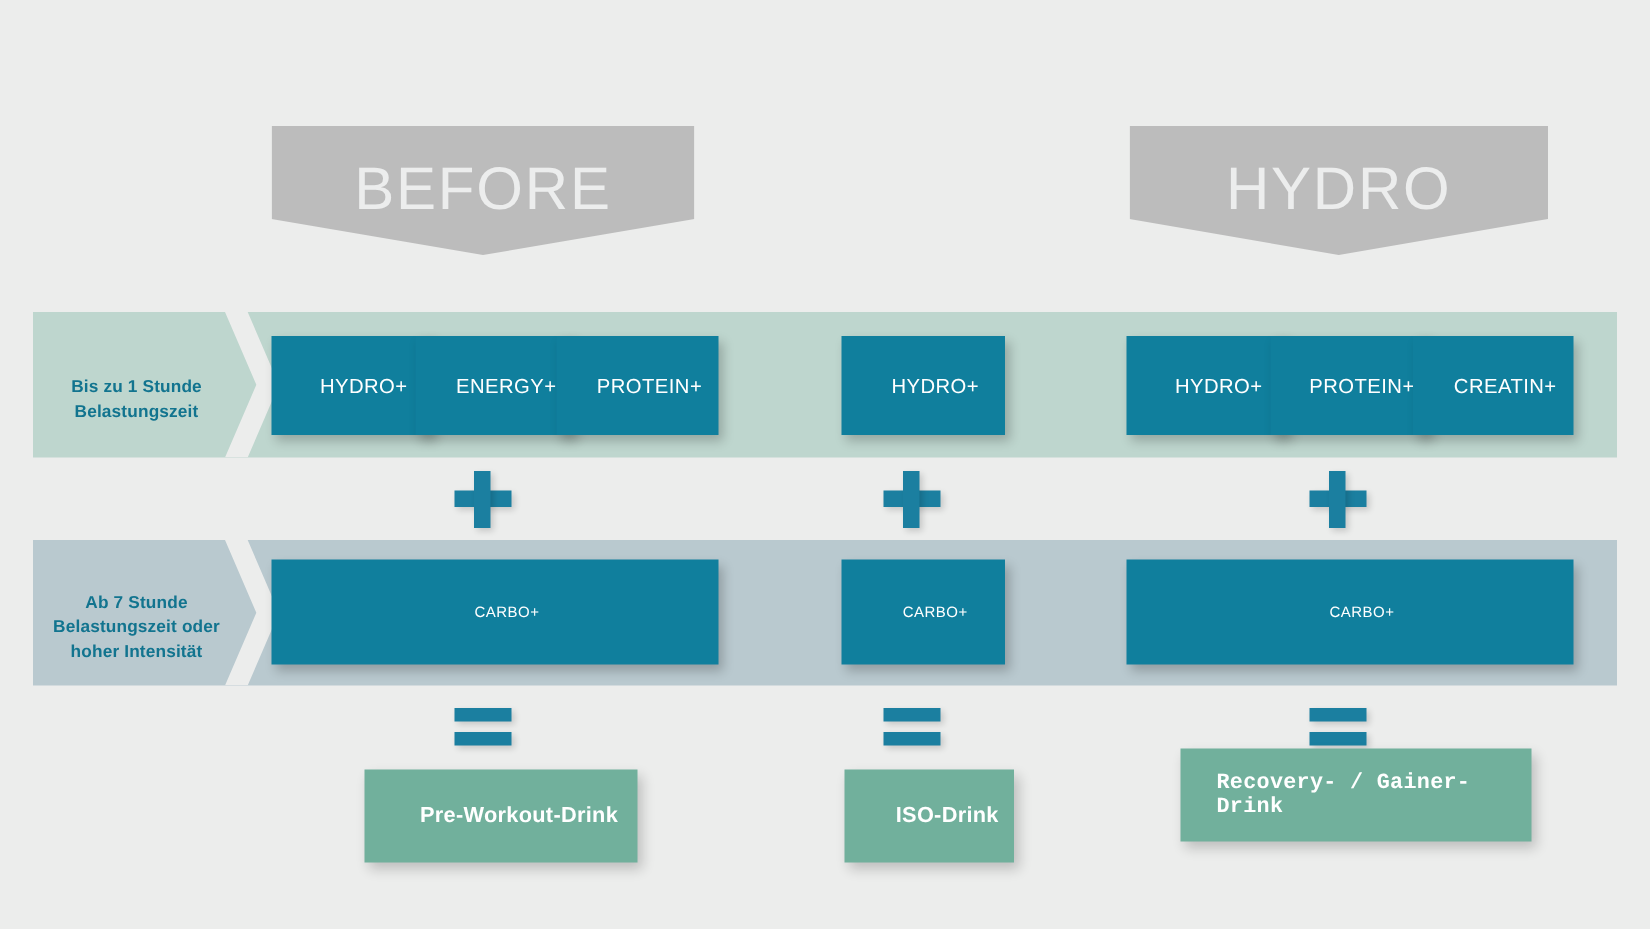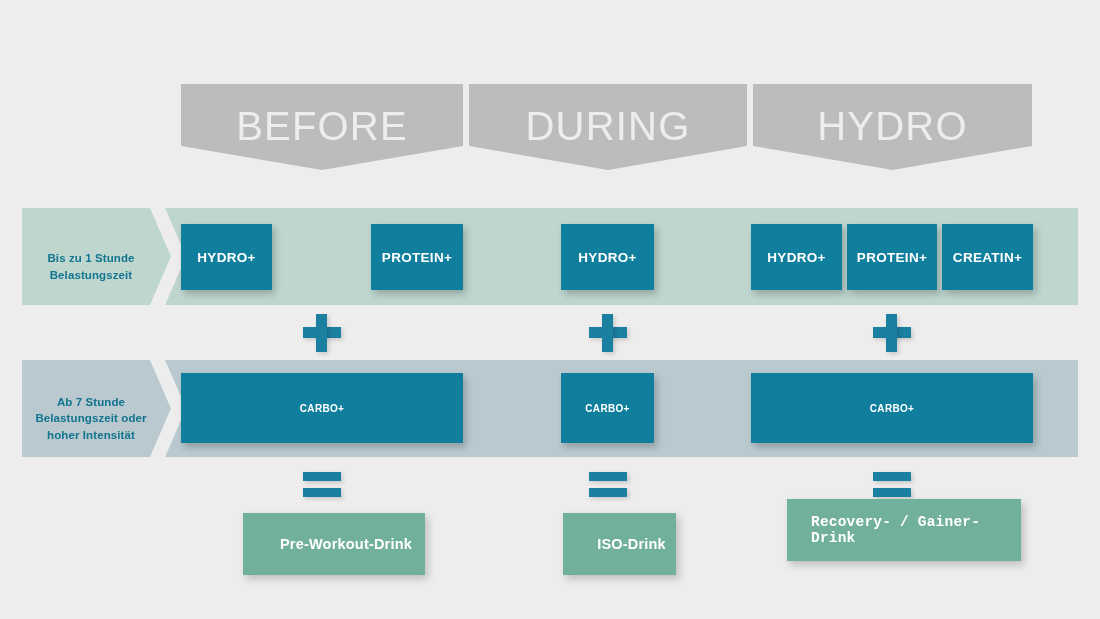--- a/index.html
+++ b/index.html
@@ -109,23 +109,24 @@
     height: 619px;
     pointer-events: none;
   }
   .chip {
     position: absolute;
     background: #107f9d;
     color: #ffffff;
     display: flex;
     align-items: center;
     justify-content: center;
-    font-weight: bold;
+    font-weight: normal;
     box-shadow: 3px 4px 7px rgba(0,0,0,0.22);
     pointer-events: auto;
+    padding-left: 16px;
   }
   .chip-sm {
     height: 66px;
     font-size: 13.5px;
     letter-spacing: 0.3px;
   }
   .chip-lg {
     height: 70px;
     font-size: 10px;
     letter-spacing: 0.3px;
@@ -214,23 +215,20 @@
 </style>
 </head>
 <body>
 
 <div id="infographic">
 
   <div class="phase-headers">
     <div class="phase-banner" id="banner-before">
       <span class="phase-label">BEFORE</span>
     </div>
-    <div class="phase-banner" id="banner-during">
-      <span class="phase-label">DURING</span>
-    </div>
     <div class="phase-banner" id="banner-after">
       <span class="phase-label">HYDRO</span>
     </div>
   </div>
 
   <div class="band" id="band-row1">
     <div class="band-label">
       <span style="white-space: pre-line;">Bis zu 1 Stunde
 Belastungszeit</span>
     </div>
@@ -242,20 +240,21 @@
       <span style="white-space: pre-line;">Ab 7 Stunde
 Belastungszeit oder
 hoher Intensität</span>
     </div>
     <div class="band-chevron"></div>
   </div>
 
   <div class="chips-layer">
 
     <div class="chip chip-sm" id="chip-b-hydro">HYDRO+</div>
+    <div class="chip chip-sm" id="chip-b-energy">ENERGY+</div>
     <div class="chip chip-sm" id="chip-b-protein">PROTEIN+</div>
 
     <div class="chip chip-sm" id="chip-d-hydro">HYDRO+</div>
 
     <div class="chip chip-sm" id="chip-a-hydro">HYDRO+</div>
     <div class="chip chip-sm" id="chip-a-protein">PROTEIN+</div>
     <div class="chip chip-sm" id="chip-a-creatin">CREATIN+</div>
 
     <div class="op op-plus" id="plus-before"></div>
     <div class="op op-plus" id="plus-during"></div>

